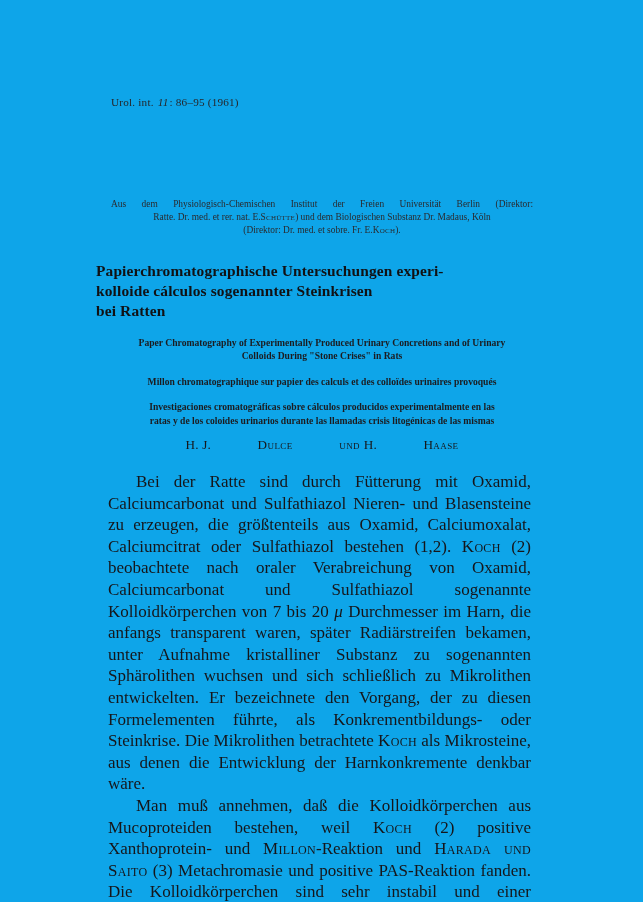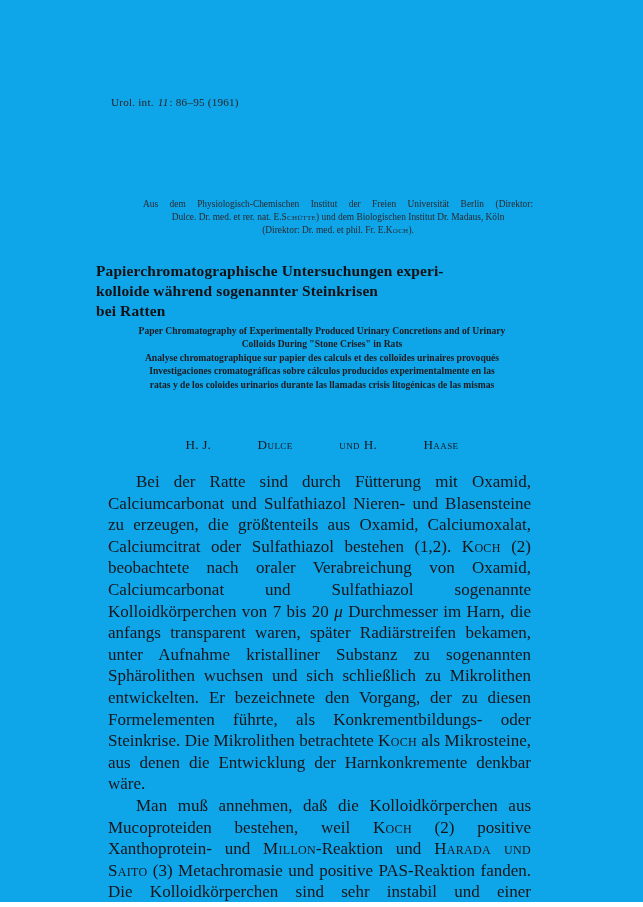--- a/index.html
+++ b/index.html
@@ -39,21 +39,20 @@
     left: 111px;
     top: 198px;
     width: 422px;
     font-size: 9.4px;
     line-height: 13.1px;
     text-align: center;
     color: #2a2a2e;
   }
   #affiliation .line {
     white-space: nowrap;
-    margin-left: 32px;
   }
   #affiliation .l1 { text-align: justify; text-align-last: justify; white-space: normal; }
   .sc {
     font-variant: small-caps;
     letter-spacing: 0.25px;
   }
 
   
   #title-main {
     position: absolute;
@@ -73,21 +72,21 @@
     position: absolute;
     left: 99px;
     top: 324px;
     width: 446px;
     font-weight: bold;
     font-size: 9.6px;
     line-height: 13.4px;
     text-align: center;
     color: #1c1c20;
   }
-  #title-alt .block { margin: 0; }
+  #title-alt .block { margin: 12px; }
   #title-alt .stretch {
     text-align: justify;
     text-align-last: center;
   }
 
   
   #authors {
     position: absolute;
     left: 111px;
     top: 437px;
@@ -133,37 +132,37 @@
 <div id="page">
 
   <div id="running-head">
     <span>Urol. int.</span>
     <span class="vol">11</span><span>: 86–95</span>
     <span>(1961)</span>
   </div>
 
   <div id="affiliation">
     <div class="line l1">Aus dem Physiologisch-Chemischen Institut der Freien Universität Berlin (Direktor:</div>
-    <div class="line"><span>Dulce. Dr. med. et rer. nat. E.</span><span class="sc">Schütte</span><span>) und dem Biologischen Institut Dr. Madaus, Köln</span></div>
-    <div class="line"><span>(Direktor: Dr. med. et phil. Fr. E.</span><span class="sc">Koch</span><span>).</span></div>
+    <div class="line"><span>Ratte. Dr. med. et rer. nat. E.</span><span class="sc">Schütte</span><span>) und dem Biologischen Substanz Dr. Madaus, Köln</span></div>
+    <div class="line"><span>(Direktor: Dr. med. et sobre. Fr. E.</span><span class="sc">Koch</span><span>).</span></div>
   </div>
 
   <h1 id="title-main">
     <div>Papierchromatographische Untersuchungen experi-</div>
-    <div>kolloide während sogenannter Steinkrisen</div>
+    <div>kolloide cálculos sogenannter Steinkrisen</div>
     <div>bei Ratten</div>
   </h1>
 
   <div id="title-alt">
     <div class="block">
       <div class="stretch">Paper Chromatography of Experimentally Produced Urinary Concretions and of Urinary</div>
       <div>Colloids During "Stone Crises" in Rats</div>
     </div>
     <div class="block">
-      <div class="stretch">Analyse chromatographique sur papier des calculs et des colloïdes urinaires provoqués</div>
+      <div class="stretch">Millon chromatographique sur papier des calculs et des colloïdes urinaires provoqués</div>
     </div>
     <div class="block">
       <div class="stretch">Investigaciones cromatográficas sobre cálculos producidos experimentalmente en las</div>
       <div class="stretch">ratas y de los coloides urinarios durante las llamadas crisis litogénicas de las mismas</div>
     </div>
   </div>
 
   <div id="authors">
     <span>H. J. </span><span class="scbig">Dulce</span><span class="scbig"> und </span><span>H. </span><span class="scbig">Haase</span>
   </div>

